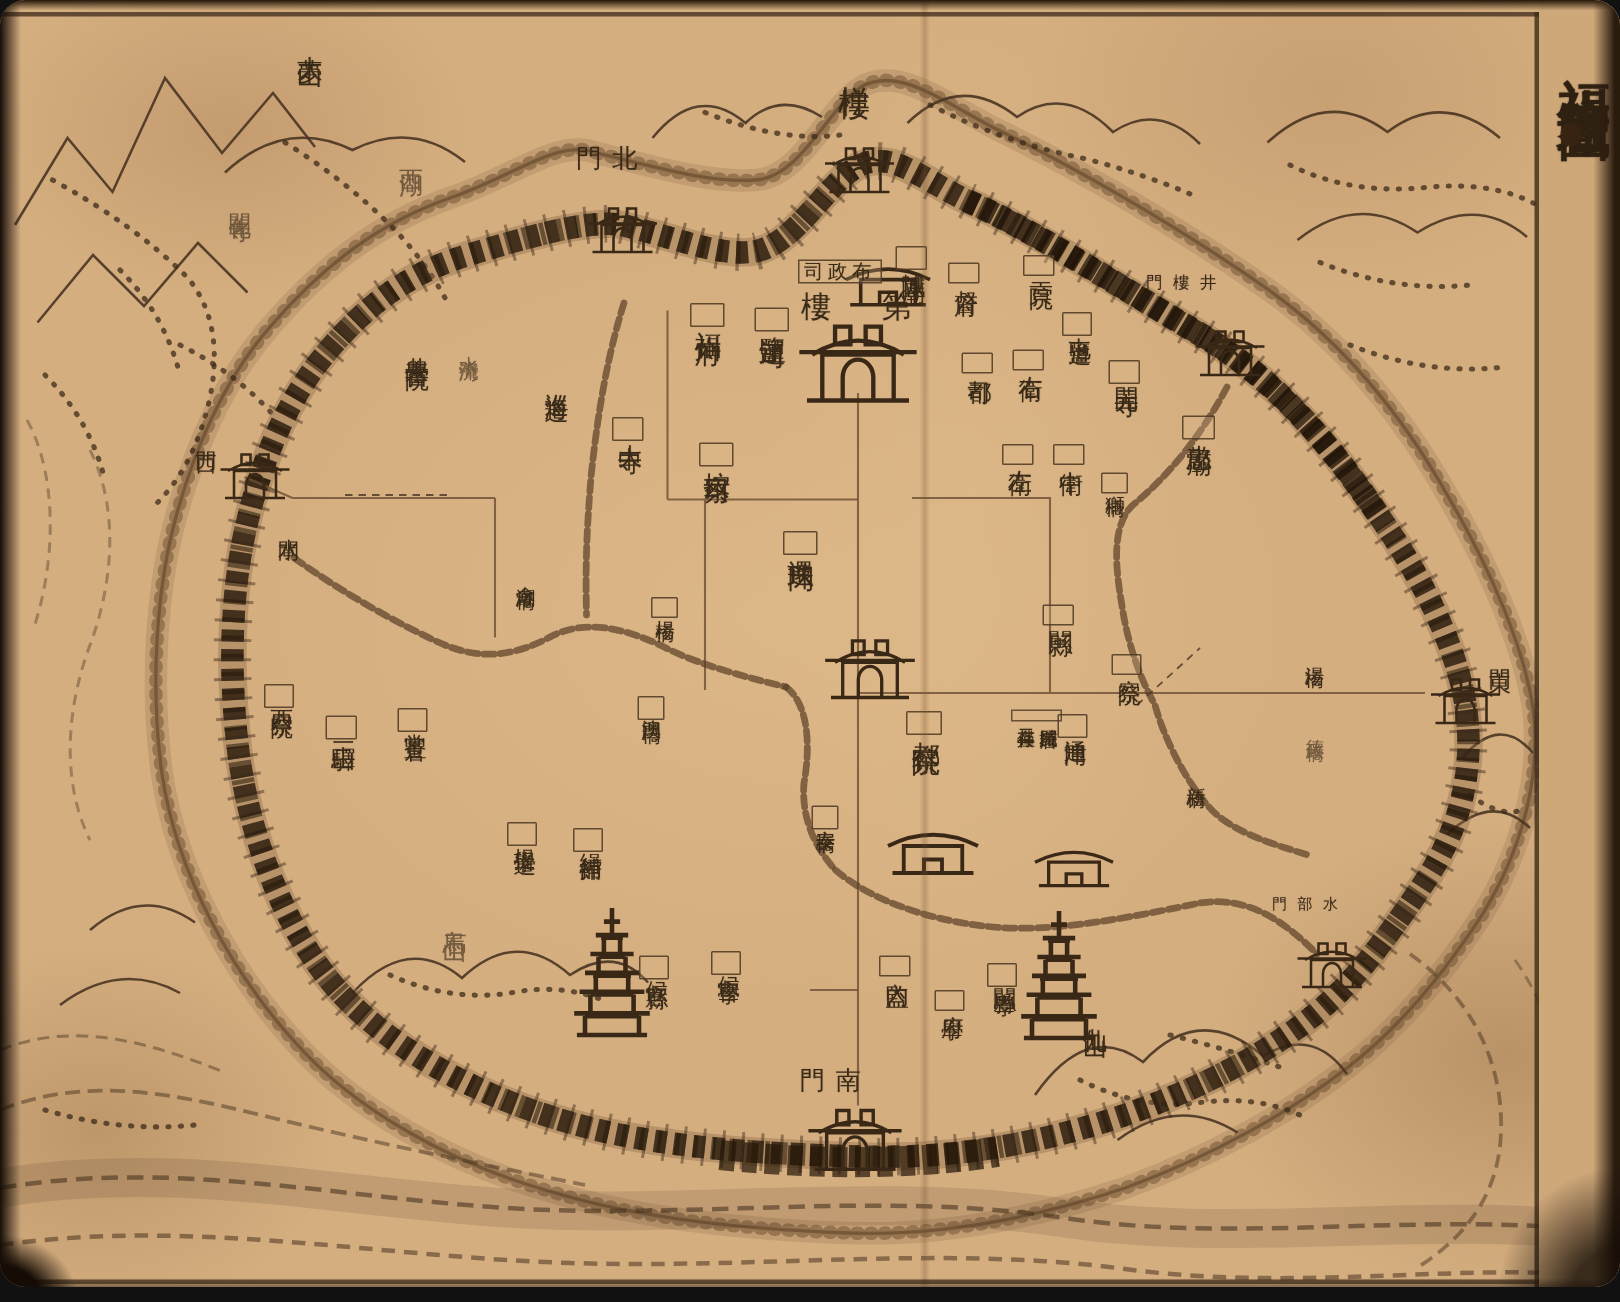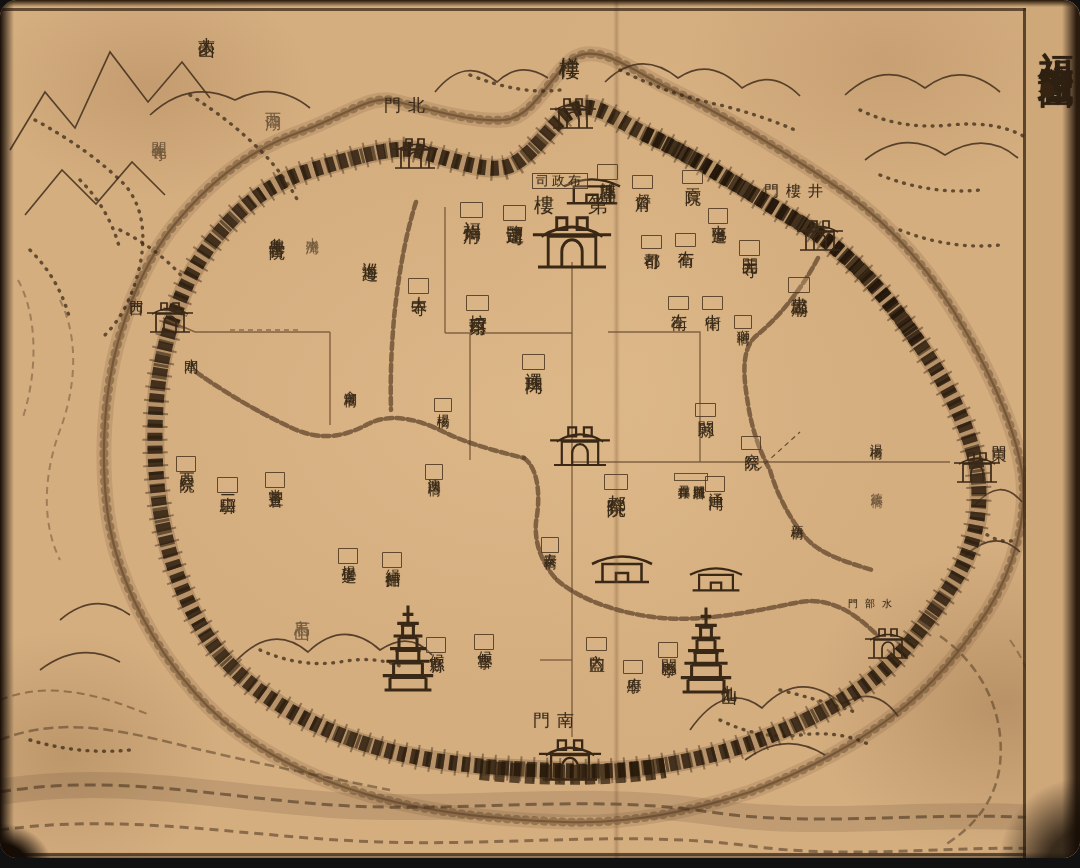--- a/index.html
+++ b/index.html
@@ -179,21 +179,21 @@
     </g>
   </svg>
 
   <div id="labels-layer" style="position:absolute;inset:0;z-index:2;">
       <div class="lbl v" style="left: 197px; top: 24px; font-size: 17px;">大夢山</div>
       <div class="lbl v dim" style="left: 264px; top: 100px; font-size: 16px;">西湖</div>
       <div class="lbl v dim" style="left: 150px; top: 130px; font-size: 15px;">開化寺</div>
       <div class="lbl v dim" style="left: 293px; top: 608px; font-size: 16px;">烏石山</div>
       <div class="lbl v" style="left: 720px; top: 672px; font-size: 16px;">九仙山</div>
       <div class="lbl h" style="left: 384px; top: 97px; font-size: 17px;">門北</div>
-      <div class="lbl h" style="left: 764px; top: 184px; font-size: 15px;">門樓井</div>
+      <div class="lbl h" style="left: 764px; top: 184px; font-size: 11px;">門樓井</div>
       <div class="lbl v" style="left: 990px; top: 434px; font-size: 15px;">門東</div>
       <div class="lbl h" style="left: 848px; top: 599px; font-size: 10px;">門部水</div>
       <div class="lbl h" style="left: 533px; top: 712px; font-size: 17px;">門南</div>
       <div class="lbl v" style="left: 128px; top: 290px; font-size: 14px;">門西</div>
       <div class="lbl v" style="left: 183px; top: 348px; font-size: 14px;">水閘</div>
       <div class="lbl vb" style="left: 522px; top: 354px; font-size: 18px;">還珠門</div>
       <div class="lbl v" style="left: 558px; top: 40px; font-size: 21px;">样樓</div>
       <div class="lbl hb" style="left: 532px; top: 139px; font-size: 13px; margin-top: 34px;">司政布</div>
       <div class="lbl vb" style="left: 597px; top: 164px; font-size: 16px;">城隍廟</div>
       <div class="lbl vb" style="left: 632px; top: 175px; font-size: 16px;">督府</div>

